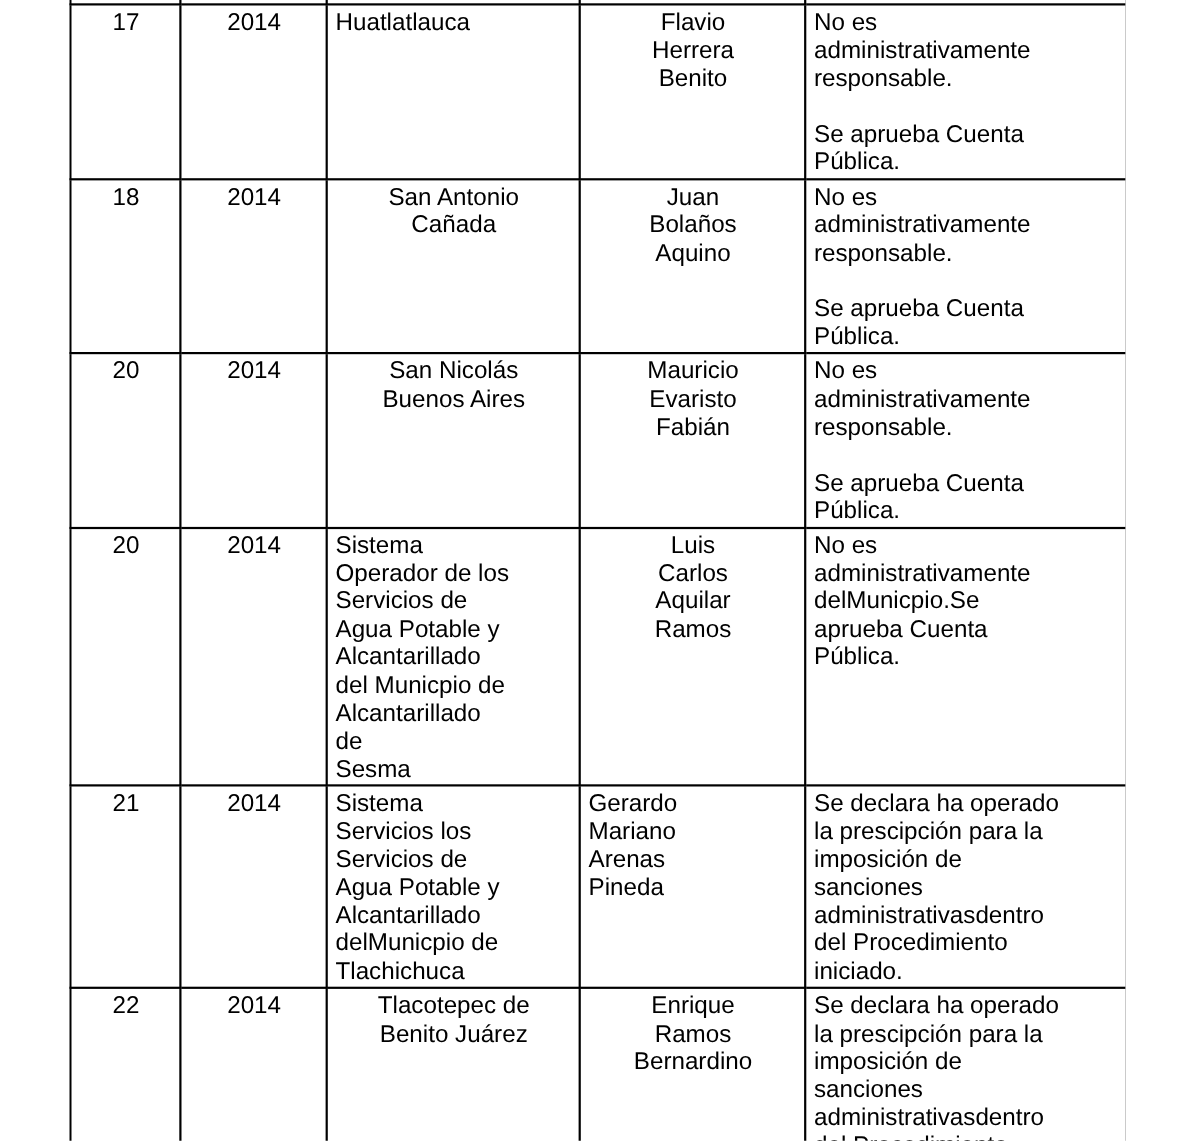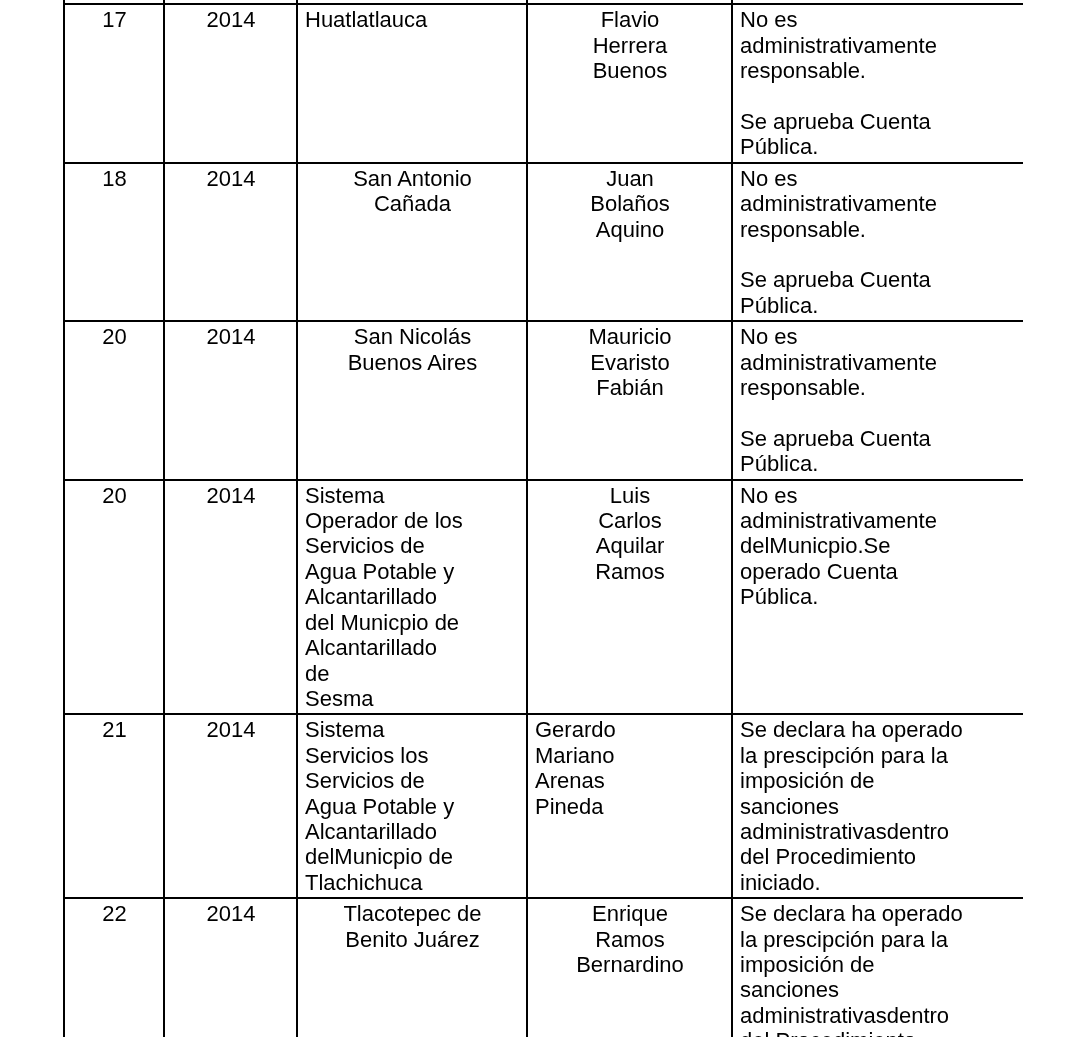--- a/index.html
+++ b/index.html
@@ -92,21 +92,21 @@
             <td></td>
             <td></td>
             <td></td>
             <td></td>
             <td class="a-left"><span>Pública.</span></td>
           </tr>
           <tr>
             <td class="a-center v-middle">17</td>
             <td class="a-center v-middle">2014</td>
             <td class="a-left offset-2"><span>Huatlatlauca</span></td>
-            <td class="a-center"><span>Flavio</span><br><span>Herrera</span><br><span>Buenos</span></td>
+            <td class="a-center"><span>Flavio</span><br><span>Herrera</span><br><span>Benito</span></td>
             <td class="a-left"><span>No es</span><br><span>administrativamente</span><br><span>responsable.</span><br><span class="blank-line"></span><span>Se aprueba Cuenta</span><br><span>Pública.</span></td>
           </tr>
           <tr>
             <td class="a-center v-middle">18</td>
             <td class="a-center v-middle">2014</td>
             <td class="a-center"><span>San Antonio</span><br><span>Cañada</span></td>
             <td class="a-center"><span>Juan</span><br><span>Bolaños</span><br><span>Aquino</span></td>
             <td class="a-left"><span>No es</span><br><span>administrativamente</span><br><span>responsable.</span><br><span class="blank-line"></span><span>Se aprueba Cuenta</span><br><span>Pública.</span></td>
           </tr>
           <tr>
@@ -114,21 +114,21 @@
             <td class="a-center v-middle">2014</td>
             <td class="a-center"><span>San Nicolás</span><br><span>Buenos Aires</span></td>
             <td class="a-center"><span>Mauricio</span><br><span>Evaristo</span><br><span>Fabián</span></td>
             <td class="a-left"><span>No es</span><br><span>administrativamente</span><br><span>responsable.</span><br><span class="blank-line"></span><span>Se aprueba Cuenta</span><br><span>Pública.</span></td>
           </tr>
           <tr>
             <td class="a-center v-middle">20</td>
             <td class="a-center v-middle">2014</td>
             <td class="a-left"><span>Sistema</span><br><span>Operador de los</span><br><span>Servicios de</span><br><span>Agua Potable y</span><br><span>Alcantarillado</span><br><span>del Municpio de</span><br><span>Alcantarillado</span><br><span>de</span><br><span>Sesma</span></td>
             <td class="a-center"><span>Luis</span><br><span>Carlos</span><br><span>Aquilar</span><br><span>Ramos</span></td>
-            <td class="a-left"><span>No es</span><br><span>administrativamente</span><br><span>delMunicpio.Se</span><br><span>operado Cuenta</span><br><span>Pública.</span></td>
+            <td class="a-left"><span>No es</span><br><span>administrativamente</span><br><span>delMunicpio.Se</span><br><span>aprueba Cuenta</span><br><span>Pública.</span></td>
           </tr>
           <tr>
             <td class="a-center v-middle">21</td>
             <td class="a-center v-middle">2014</td>
             <td class="a-left"><span>Sistema</span><br><span>Servicios los</span><br><span>Servicios de</span><br><span>Agua Potable y</span><br><span>Alcantarillado</span><br><span>delMunicpio de</span><br><span>Tlachichuca</span></td>
             <td class="a-left"><span>Gerardo</span><br><span>Mariano</span><br><span>Arenas</span><br><span>Pineda</span></td>
             <td class="a-left"><span>Se declara ha operado</span><br><span>la prescipción para la</span><br><span>imposición de</span><br><span>sanciones</span><br><span>administrativasdentro</span><br><span>del Procedimiento</span><br><span>iniciado.</span></td>
           </tr>
           <tr>
             <td class="a-center v-middle">22</td>

